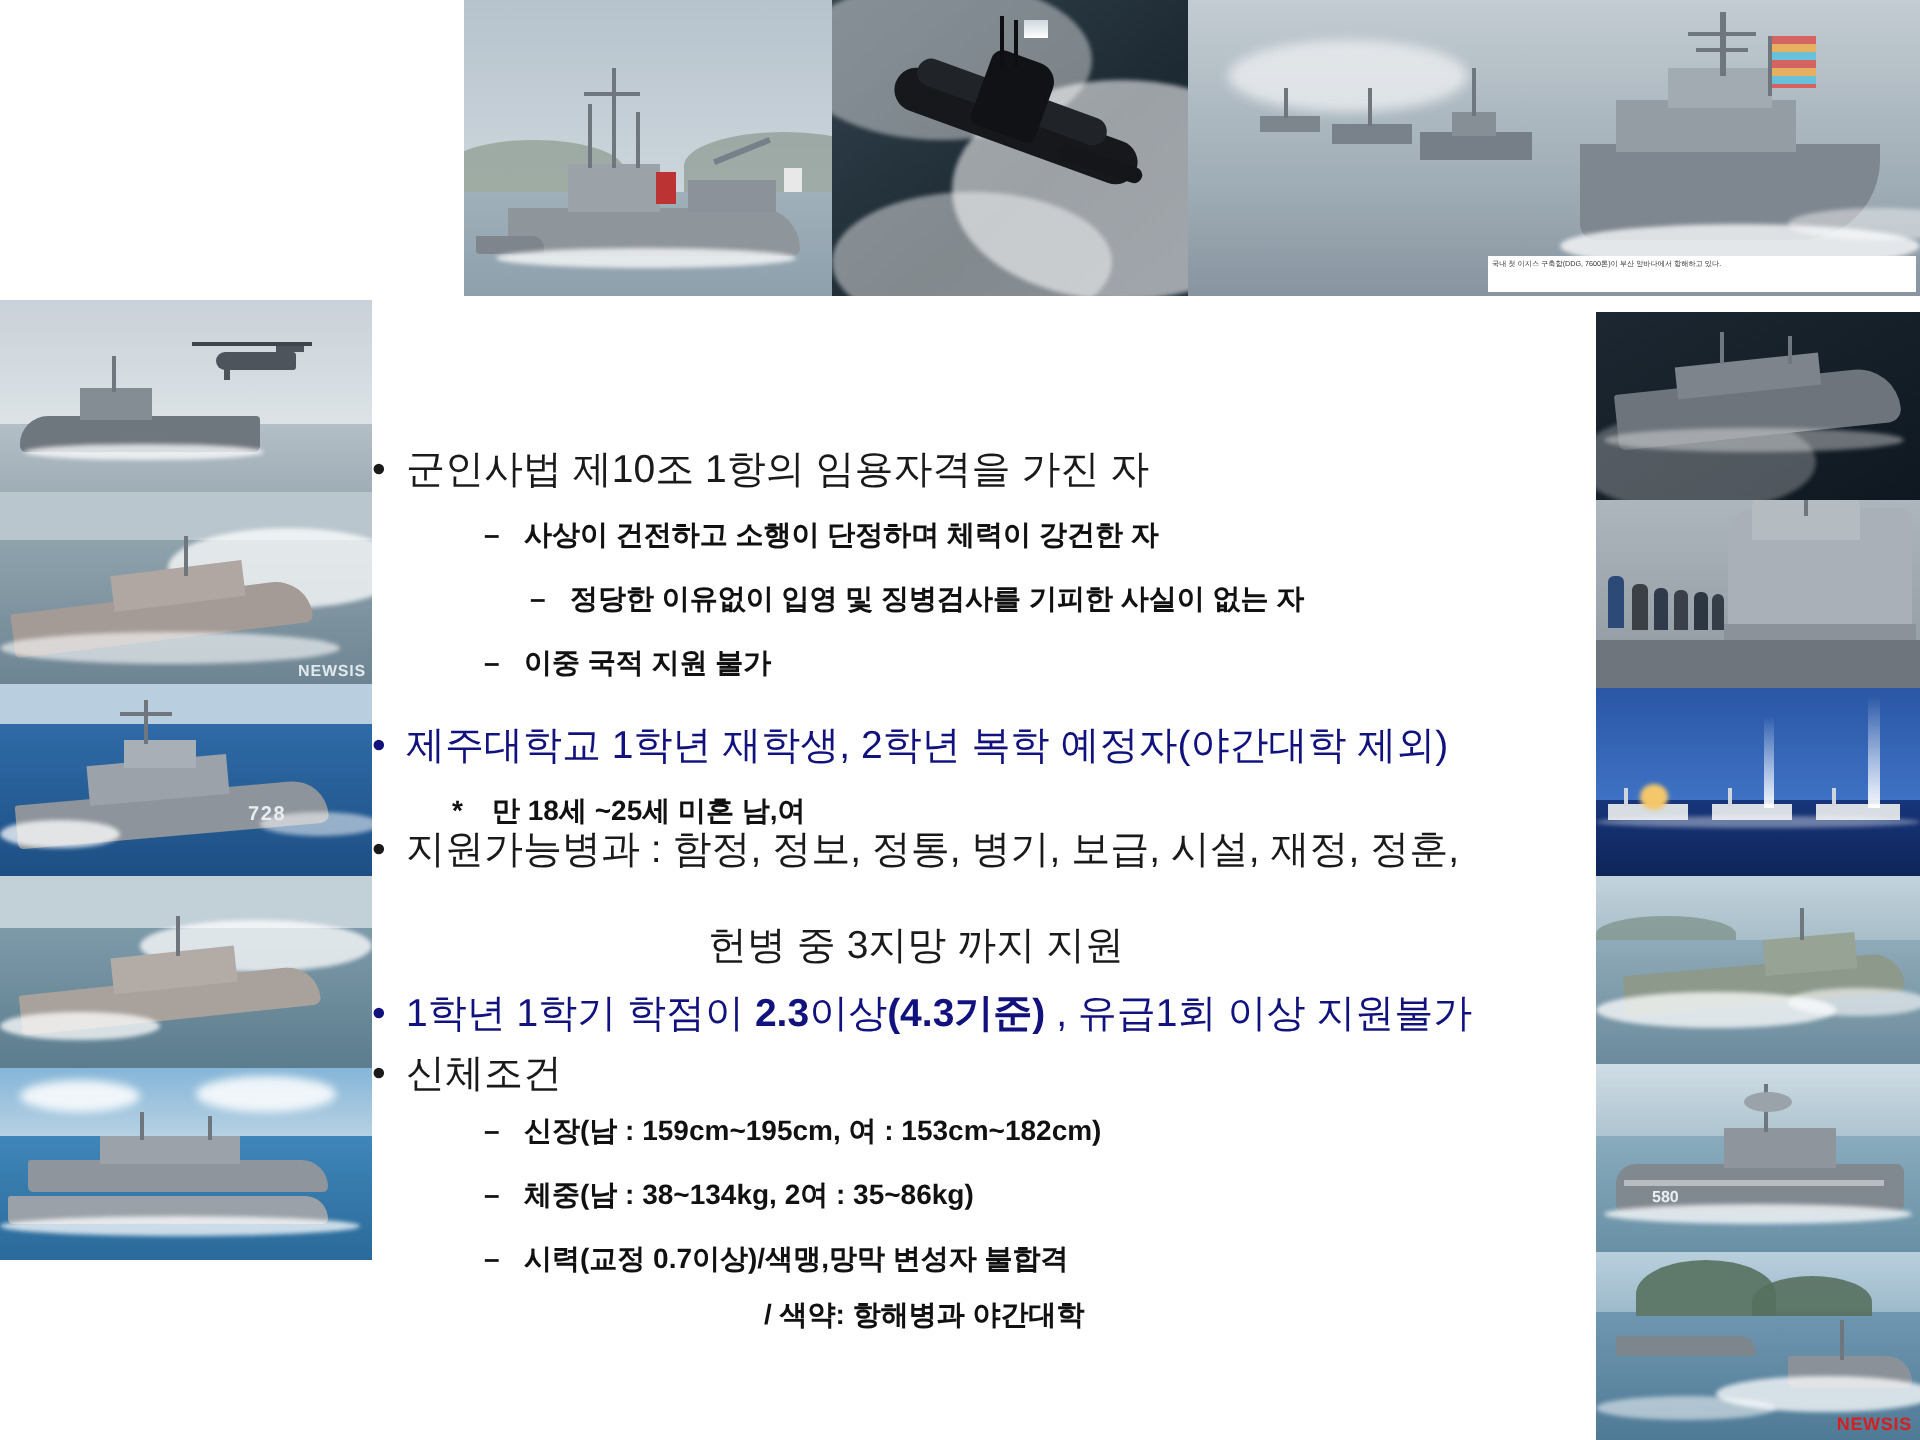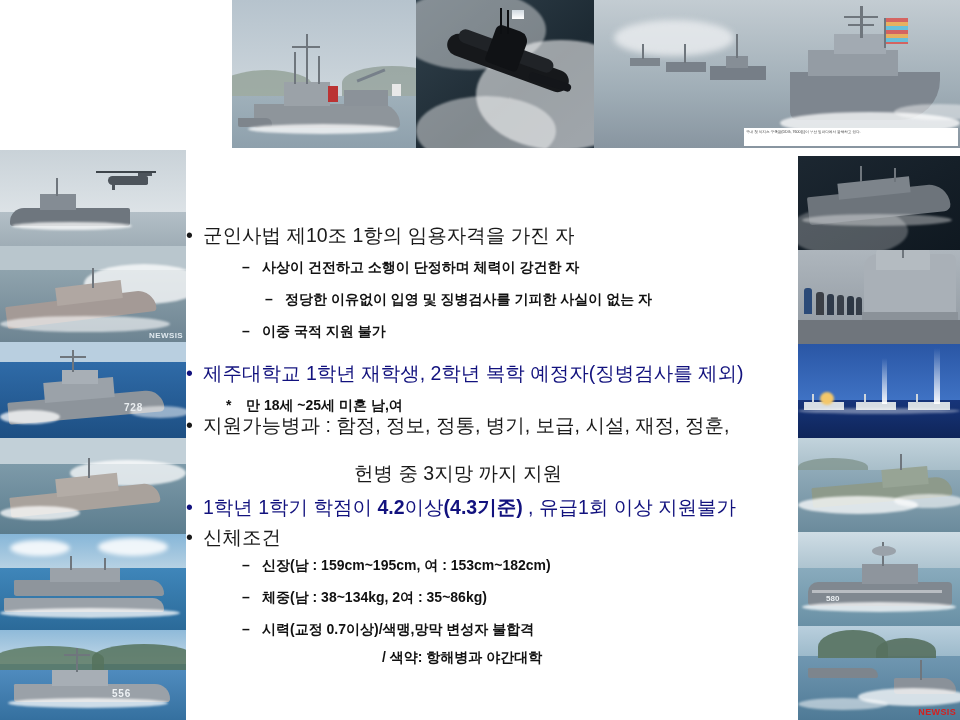--- a/index.html
+++ b/index.html
@@ -164,32 +164,20 @@
     <div class="cloud" style="left:98px;top:4px;width:70px;height:18px;"></div>
     <div class="sea" style="height:62px;background:linear-gradient(#3f86ba,#2b6a99);"></div>
     <div class="hull" style="left:14px;top:46px;width:150px;height:16px;background:#8e959c;border-radius:2px 20px 4px 4px;"></div>
     <div class="sup" style="left:50px;top:34px;width:70px;height:14px;background:#9ba2a9;"></div>
     <div class="mast" style="left:70px;top:22px;height:14px;"></div>
     <div class="mast" style="left:104px;top:24px;height:12px;"></div>
     <div class="hull" style="left:4px;top:64px;width:160px;height:14px;background:#9aa1a8;border-radius:2px 18px 4px 4px;"></div>
     <div class="wake" style="left:0px;top:74px;width:180px;height:10px;"></div>
   </div>
 
-  <div class="photo" style="left:0;top:630px;width:186px;height:90px;background:#4a86ba;">
-    <div class="sky" style="height:34px;background:linear-gradient(#8fbad9,#c3d9e8);"></div>
-    <div class="land" style="left:-6px;top:16px;width:110px;height:26px;background:#5d7a63;opacity:.85;"></div>
-    <div class="land" style="left:92px;top:14px;width:104px;height:28px;background:#55725c;opacity:.85;"></div>
-    <div class="sea" style="height:50px;background:linear-gradient(#4f8bbe,#35709f);"></div>
-    <div class="hull" style="left:14px;top:54px;width:156px;height:18px;background:#9aa1a8;border-radius:2px 24px 5px 4px;"></div>
-    <div class="sup" style="left:52px;top:40px;width:56px;height:16px;background:#a7aeb5;"></div>
-    <div class="mast" style="left:76px;top:18px;height:24px;"></div>
-    <div style="position:absolute;left:64px;top:24px;width:26px;height:2px;background:#6f767d;"></div>
-    <div class="wake" style="left:8px;top:68px;width:160px;height:10px;"></div>
-    <div style="position:absolute;left:112px;top:58px;font-size:10px;font-weight:bold;color:#eef2f5;letter-spacing:.08em;">556</div>
-  </div>
 
   <div class="photo" style="left:798px;top:156px;width:162px;height:94px;background:#16202a;">
     <div style="position:absolute;inset:0;background:linear-gradient(150deg,#1c2731,#0f1820);"></div>
     <div class="wake" style="left:-10px;top:50px;width:120px;height:50px;opacity:.35;"></div>
     <div class="hull" style="left:10px;top:34px;width:142px;height:28px;background:#6d747b;border-radius:2px 26px 8px 4px;transform:rotate(-6deg);"></div>
     <div class="sup" style="left:40px;top:24px;width:72px;height:16px;background:#7d848b;transform:rotate(-6deg);"></div>
     <div class="mast" style="left:62px;top:10px;height:16px;"></div>
     <div class="mast" style="left:96px;top:12px;height:14px;"></div>
     <div class="wake" style="left:4px;top:58px;width:150px;height:12px;opacity:.5;"></div>
   </div>
@@ -264,25 +252,25 @@
     <div class="wake" style="left:0px;top:72px;width:90px;height:12px;opacity:.7;"></div>
     <div style="position:absolute;right:4px;bottom:3px;font-size:9px;font-weight:bold;color:#d32020;letter-spacing:.04em;">NEWSIS</div>
   </div>
 
 
   <div id="body-text">
       <div class="ln l1" style="position: absolute; left: 0px; top: 0px;"><span style="display: inline-block; width: 17px;">•</span><span>군인사법 제10조 1항의 임용자격을 가진 자</span></div>
       <div class="ln l2" style="position: absolute; left: 56px; top: 34px;"><span style="display: inline-block; width: 20px;">–</span><span>사상이 건전하고 소행이 단정하며 체력이 강건한 자</span></div>
       <div class="ln l2" style="position: absolute; left: 49px; top: 66px; margin-left: 30px;"><span style="display: inline-block; width: 20px;">–</span><span>정당한 이유없이 입영 및 징병검사를 기피한 사실이 없는 자</span></div>
       <div class="ln l2" style="position: absolute; left: 56px; top: 98px;"><span style="display: inline-block; width: 20px;">–</span><span>이중 국적 지원 불가</span></div>
-      <div class="ln l1 blue" style="position: absolute; left: 0px; top: 138px;"><span style="display: inline-block; width: 17px;">•</span><span>제주대학교 1학년 재학생, 2학년 복학 예정자(징병검사를 제외)</span></div>
+      <div class="ln l1 blue" style="position: absolute; left: 0px; top: 138px;"><span style="display: inline-block; width: 17px;">•</span><span>제주대학교 1학년 재학생, 2학년 복학 예정자(야간대학 제외)</span></div>
       <div class="ln l2" style="position: absolute; left: 40px; top: 172px;"><span style="display: inline-block; width: 20px;">*</span><span>만 18세 ~25세 미혼 남,여</span></div>
       <div class="ln l1" style="position: absolute; left: 0px; top: 190px;"><span style="display: inline-block; width: 17px;">•</span><span>지원가능병과 : 함정, 정보, 정통, 병기, 보급, 시설, 재정, 정훈,</span></div>
       <div class="ln l1" style="position: absolute; left: 168px; top: 238px;"><span>헌병 중 3지망 까지 지원</span></div>
-      <div class="ln l1 blue" style="position: absolute; left: 0px; top: 272px;"><span style="display: inline-block; width: 17px;">•</span><span>1학년 1학기 학점이  <span class="bld">4.2</span>이상<span class="bld">(4.3</span><span class="bld">기준)</span> ,  유급1회 이상 지원불가</span></div>
+      <div class="ln l1 blue" style="position: absolute; left: 0px; top: 272px;"><span style="display: inline-block; width: 17px;">•</span><span>1학년 1학기 학점이  <span class="bld">2.3</span>이상<span class="bld">(4.3</span><span class="bld">기준)</span> ,  유급1회 이상 지원불가</span></div>
       <div class="ln l1" style="position: absolute; left: 0px; top: 302px;"><span style="display: inline-block; width: 17px;">•</span><span>신체조건</span></div>
       <div class="ln l2" style="position: absolute; left: 56px; top: 332px;"><span style="display: inline-block; width: 20px;">–</span><span>신장(남 : 159cm~195cm,  여 : 153cm~182cm)</span></div>
       <div class="ln l2" style="position: absolute; left: 56px; top: 364px;"><span style="display: inline-block; width: 20px;">–</span><span>체중(남 : 38~134kg,      2여 : 35~86kg)</span></div>
       <div class="ln l2" style="position: absolute; left: 56px; top: 396px;"><span style="display: inline-block; width: 20px;">–</span><span>시력(교정 0.7이상)/색맹,망막 변성자 불합격</span></div>
       <div class="ln l2" style="position: absolute; left: 196px; top: 424px;"><span>/ 색약: 항해병과 야간대학</span></div>
     </div>
 
 </div>
 
 </body></html>

